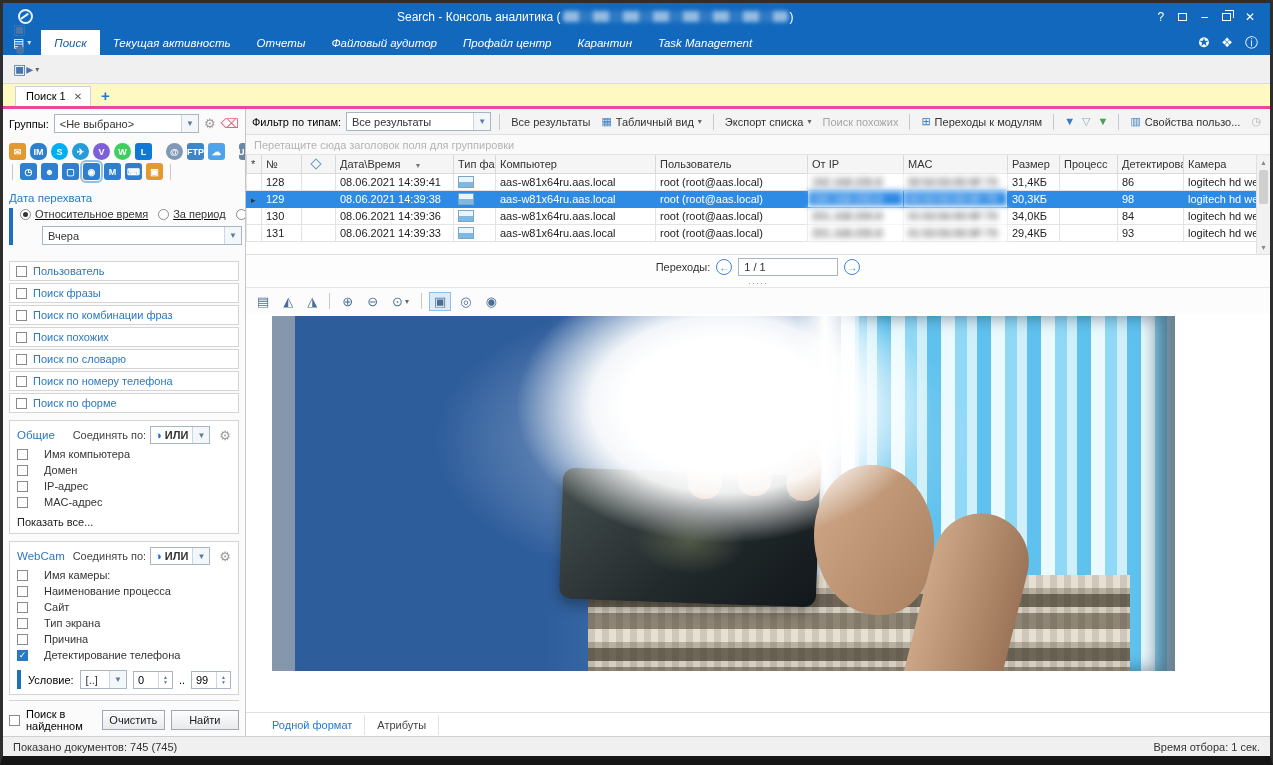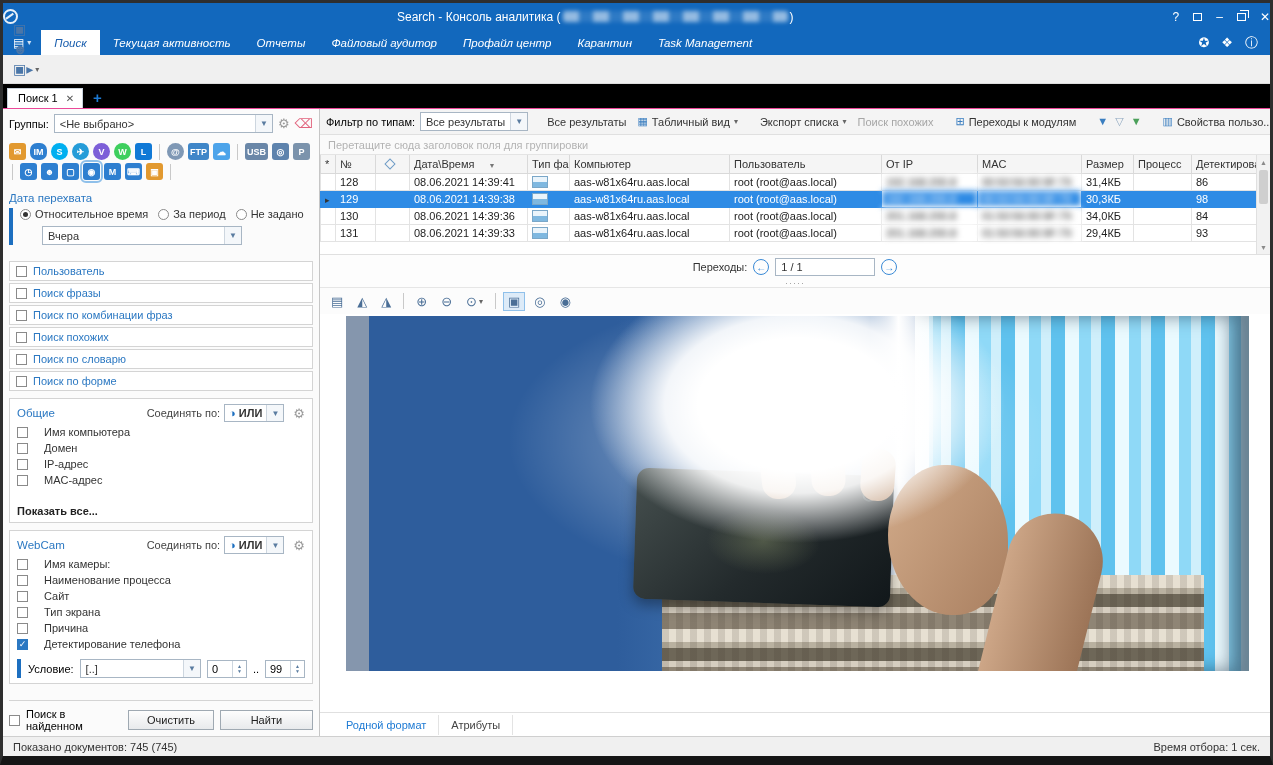--- a/index.html
+++ b/index.html
@@ -1,20 +1,20 @@
 <!DOCTYPE html>
 <html><head>
 <meta charset="utf-8">
 <style>
   * { margin:0; padding:0; box-sizing:border-box; }
   body { font-family:"Liberation Sans", sans-serif; font-size:11px; background:#555; -webkit-font-smoothing:antialiased; }
   .window { width:1273px; height:765px; border:3px solid #2e2e2e; border-bottom:9px solid #151515; background:#f0f0f0; display:flex; flex-direction:column; overflow:hidden; }
 
   
-  .titlebar { height:27px; background:#1268bd; display:flex; align-items:center; color:#fff; padding:0 0; flex:0 0 auto; }
+  .titlebar { height:27px; background:#1268bd; display:flex; align-items:center; color:#fff; padding:0 15px; flex:0 0 auto; }
   .app-logo { width:15px; height:15px; border:2px solid #fff; border-radius:50%; position:relative; opacity:.9; }
   .app-logo::after { content:""; position:absolute; left:1px; top:4px; width:9px; height:3px; border-top:2px solid #fff; transform:rotate(-35deg); }
   .title-text { flex:1; text-align:center; font-size:12px; display:flex; justify-content:center; align-items:center; gap:2px; }
   .blur-strip { display:inline-block; width:225px; height:11px; border-radius:3px; background:repeating-linear-gradient(90deg, rgba(255,255,255,.55) 0 16px, rgba(255,255,255,.12) 16px 30px); filter:blur(2px); }
   .win-btns { display:flex; gap:14px; align-items:center; font-size:12px; }
   .win-btn { cursor:default; }
   .sq { display:inline-block; width:9px; height:8px; border:1px solid #fff; }
   .sq2 { position:relative; display:inline-block; width:9px; height:8px; border:1px solid #fff; }
   .sq2::after { content:""; position:absolute; left:2px; top:-4px; width:8px; height:7px; border:1px solid #fff; border-bottom:none; border-left:none; }
 
@@ -26,66 +26,66 @@
   .mtab.on { background:#fff; color:#1b5fae; }
   .menu-right { margin-left:auto; display:flex; align-items:center; gap:12px; padding:0 12px; font-size:13px; }
 
   
   .maintoolbar { height:29px; background:#f0f0f0; border-bottom:1px solid #dcdcdc; display:flex; align-items:center; padding:0 6px; gap:4px; flex:0 0 auto; }
   .tool-ico { color:#4a76a8; font-size:14px; padding:2px 4px; display:flex; align-items:center; gap:2px; }
   .caret { font-size:8px; color:#666; }
   .vsep { width:1px; height:16px; background:#c9c9c9; margin:0 3px; display:inline-block; }
 
   
-  .tabstrip { height:25px; background:#000000; border-bottom:1px solid #ec4899; display:flex; align-items:flex-end; padding-left:4px; flex:0 0 auto; }
+  .tabstrip { height:25px; background:#fef9c3; border-bottom:3px solid #ec4899; display:flex; align-items:flex-end; padding-left:12px; flex:0 0 auto; }
   .stab { background:#fff; border:1px solid #c9d3dd; border-bottom:none; padding:3px 8px 4px 10px; display:flex; gap:8px; align-items:center; }
   .stab-close { color:#555; font-size:10px; }
   .add-tab { color:#1d7ad4; font-weight:bold; font-size:15px; padding:0 10px 2px; }
 
   
   .content { flex:1; display:flex; min-height:0; }
-  .sidebar { width:317px; flex:0 0 auto; background:#fbfbfb; border-right:1px solid #c6c6c6; display:flex; flex-direction:column; padding:5px 6px 4px; overflow:hidden; }
+  .sidebar { width:243px; flex:0 0 auto; background:#fbfbfb; border-right:1px solid #c6c6c6; display:flex; flex-direction:column; padding:5px 6px 4px; overflow:hidden; }
 
   .groups-row { display:flex; align-items:center; gap:5px; margin-bottom:5px; }
   .sel-box { border:1px solid #a8b6c4; background:#fff; height:19px; display:flex; align-items:center; flex:1; }
   .sel-box .sel-val { flex:1; padding:0 5px; color:#333; }
   .sel-arrow { width:17px; height:100%; border-left:1px solid #cdd6df; display:flex; align-items:center; justify-content:center; color:#5a7ca0; font-size:8px; background:#f4f7fa; }
   .mini-ico { font-size:13px; }
 
   .icon-rows { margin:2px 0 6px; }
   .icon-row { display:flex; align-items:center; gap:4px; margin:3px 0; flex-wrap:nowrap; }
   .chip { min-width:17px; height:17px; border-radius:3px; color:#fff; font-size:9px; font-weight:bold; display:inline-flex; align-items:center; justify-content:center; padding:0 2px; }
   .chip.round { border-radius:50%; }
   .chip.on { outline:2px solid #8fc0ea; outline-offset:1px; background-clip:padding-box; }
 
   .sec-title { color:#2b78c2; font-size:11.5px; margin-bottom:4px; }
   .date-sec { margin:3px 0 14px; }
   .date-body { border-left:4px solid #1d6fc0; padding-left:7px; }
-  .radio-row { display:flex; gap:10px; align-items:flex-start; margin:3px 0 6px; flex-wrap:nowrap; }
+  .radio-row { display:flex; gap:10px; align-items:flex-start; margin:3px 0 6px; flex-wrap:nowrap;text-decoration:underline; }
   .radio { display:flex; gap:4px; align-items:center; white-space:nowrap; color:#333; }
   .rb { width:11px; height:11px; border:1px solid #8a8a8a; border-radius:50%; background:#fff; position:relative; flex:0 0 auto; }
   .radio.on .rb::after { content:""; position:absolute; inset:2px; background:#333; border-radius:50%; }
   .date-sel { width:200px; margin-left:22px; }
 
   .expander { border:1px solid #d4d4d4; background:#fff; height:20px; display:flex; align-items:center; gap:6px; padding:0 6px; margin:2px 0; }
   .expander span.lbl { color:#2b78c2; }
   .cb { width:11px; height:11px; border:1px solid #8a8a8a; background:#fff; flex:0 0 auto; display:inline-flex; align-items:center; justify-content:center; font-size:9px; color:#fff; }
   .cb.on { background:#2b78c2; border-color:#2b78c2; }
   .cb.on::after { content:"✓"; }
 
   .filter-box { border:1px solid #d4d4d4; background:#fff; padding:5px 7px; margin:5px 0 2px; }
   .fb-head { display:flex; align-items:center; margin-bottom:3px; }
   .fb-head .sec-title { margin:0; }
   .join { margin-left:auto; display:flex; align-items:center; gap:4px; color:#444; }
   .join-sel { border:1px solid #a8b6c4; background:#fff; height:18px; display:flex; align-items:center; }
   .join-sel .jv { padding:0 4px; display:flex; gap:3px; align-items:center; font-weight:bold; color:#333; }
   .join-sel .jv .ji { color:#1d6fc0; }
   .gear { color:#9a9a9a; font-size:13px; margin-left:5px; }
   .fb-item { display:flex; gap:16px; align-items:center; margin:4px 0; color:#333; }
-  .show-all { font-weight:bold; color:#222; margin-top:19px; }
+  .show-all { font-weight:normal; color:#222; margin-top:8px; }
   .cond-row { border-left:4px solid #1d6fc0; padding-left:7px; margin-top:9px; display:flex; align-items:center; gap:6px; }
   .spin { border:1px solid #a8b6c4; background:#fff; height:18px; display:flex; align-items:center; }
   .spin .sv { width:24px; padding:0 4px; }
   .spin .arr { width:14px; height:100%; border-left:1px solid #cdd6df; display:flex; flex-direction:column; align-items:center; justify-content:center; font-size:5px; color:#5a7ca0; line-height:5px; }
   .op-sel { width:46px; }
 
   .panel-bottom { margin-top:auto; border-top:1px solid #d4d4d4; padding-top:7px; display:flex; align-items:center; gap:6px; }
   .btn { border:1px solid #9fa9b2; background:linear-gradient(#fdfdfd,#e8eaec); padding:3px 0; width:88px; text-align:center; color:#222; }
   .btn.find { width:96px; }
 
@@ -371,20 +371,24 @@
           <div class="expander">
             <span class="cb"></span>
             <span class="lbl">Поиск похожих</span>
           </div>
 
           <div class="expander">
             <span class="cb"></span>
             <span class="lbl">Поиск по словарю</span>
           </div>
 
+          <div class="expander">
+            <span class="cb"></span>
+            <span class="lbl">Поиск по номеру телефона</span>
+          </div>
 
           <div class="expander">
             <span class="cb"></span>
             <span class="lbl">Поиск по форме</span>
           </div>
         </div>
 
       <div class="filter-box">
         <div class="fb-head">
           <span class="sec-title">Общие</span>

